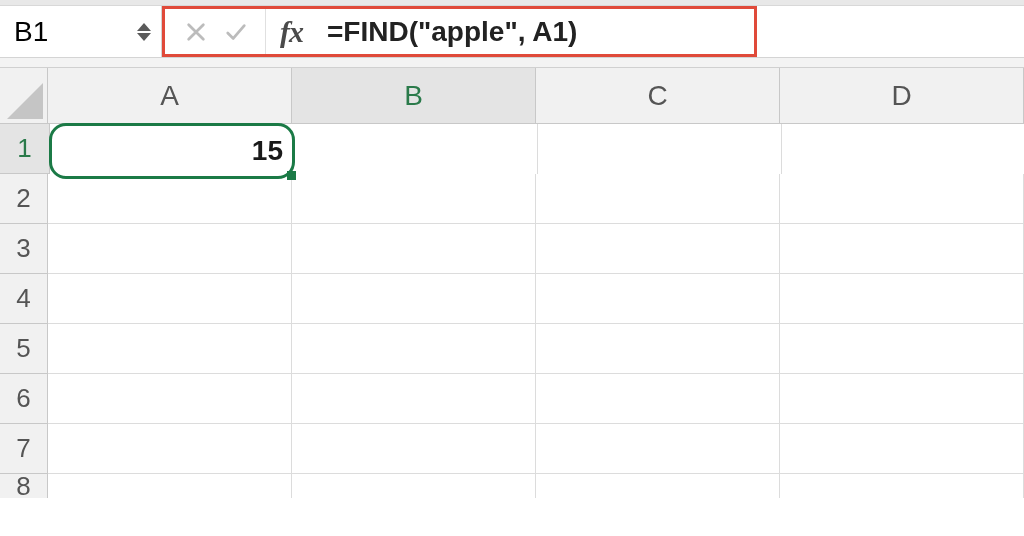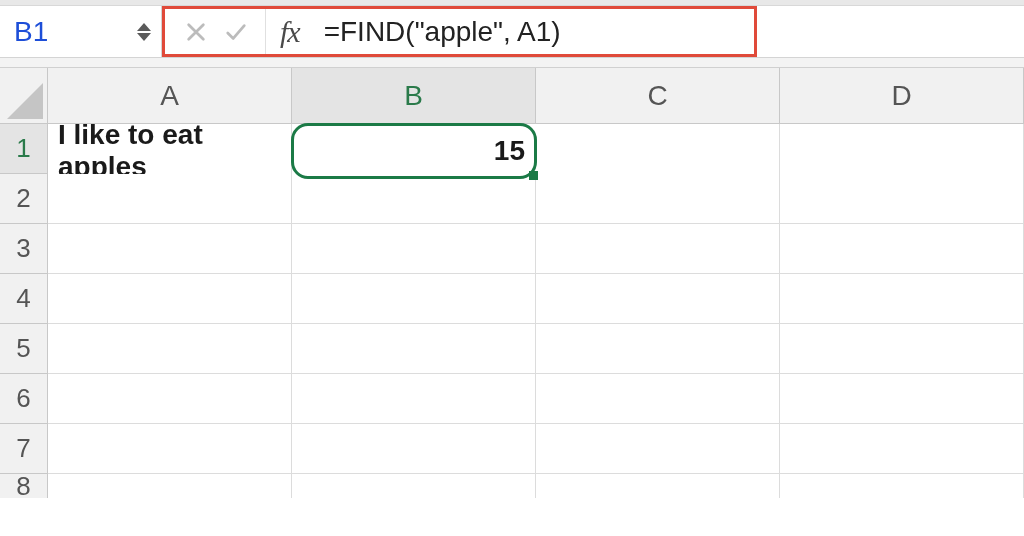--- a/index.html
+++ b/index.html
@@ -25,40 +25,41 @@
   .name-box-wrap {
     display: flex;
     align-items: center;
     width: 162px;
     border-right: 1px solid #d4d4d4;
     padding-left: 14px;
     position: relative;
   }
   .name-box {
     font-size: 28px;
-    color: #1d4ed8;
+    color: #000000;
     flex: 1;
   }
   .spinner {
     display: flex;
     flex-direction: column;
     padding-right: 10px;
     gap: 2px;
   }
   .spinner .tri-up, .spinner .tri-down {
     width: 0; height: 0;
     border-left: 7px solid transparent;
     border-right: 7px solid transparent;
   }
   .spinner .tri-up { border-bottom: 8px solid #5a5a5a; }
   .spinner .tri-down { border-top: 8px solid #5a5a5a; }
   .formula-bar-outer {
     flex: 1;
     display: flex;
     align-items: stretch;
+    font-weight: bold;
   }
   .highlight-box {
     border: 3px solid #e04a3a;
     display: flex;
     align-items: center;
     width: 595px;
     background: #ffffff;
   }
   .fx-controls {
     display: flex;
@@ -235,21 +236,20 @@
     <div class="corner"></div>
     <div class="col-head">A</div>
     <div class="col-head active">B</div>
     <div class="col-head">C</div>
     <div class="col-head">D</div>
   </div>
   <div class="rows">
 
     <div class="row row-1">
       <div class="row-head active">1</div>
-      <div class="cell bold left">I like to eat apples</div>
       <div class="cell bold right selected">15</div>
       <div class="cell"></div>
       <div class="cell"></div>
     </div>
 
     <div class="row">
       <div class="row-head">2</div>
       <div class="cell"></div>
       <div class="cell"></div>
       <div class="cell"></div>

